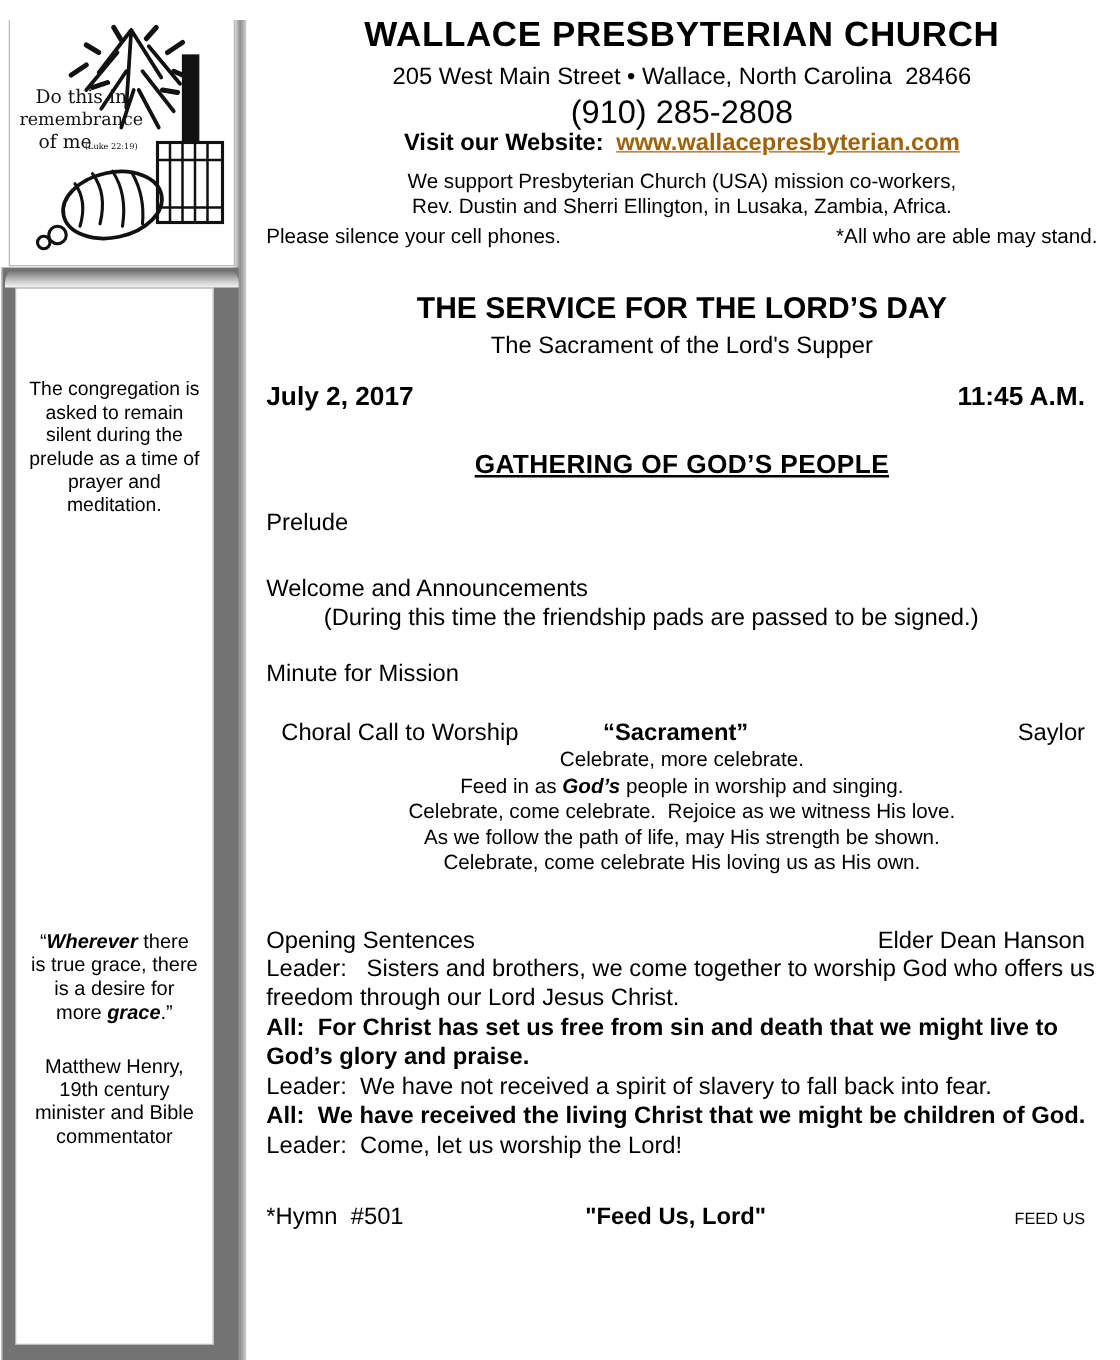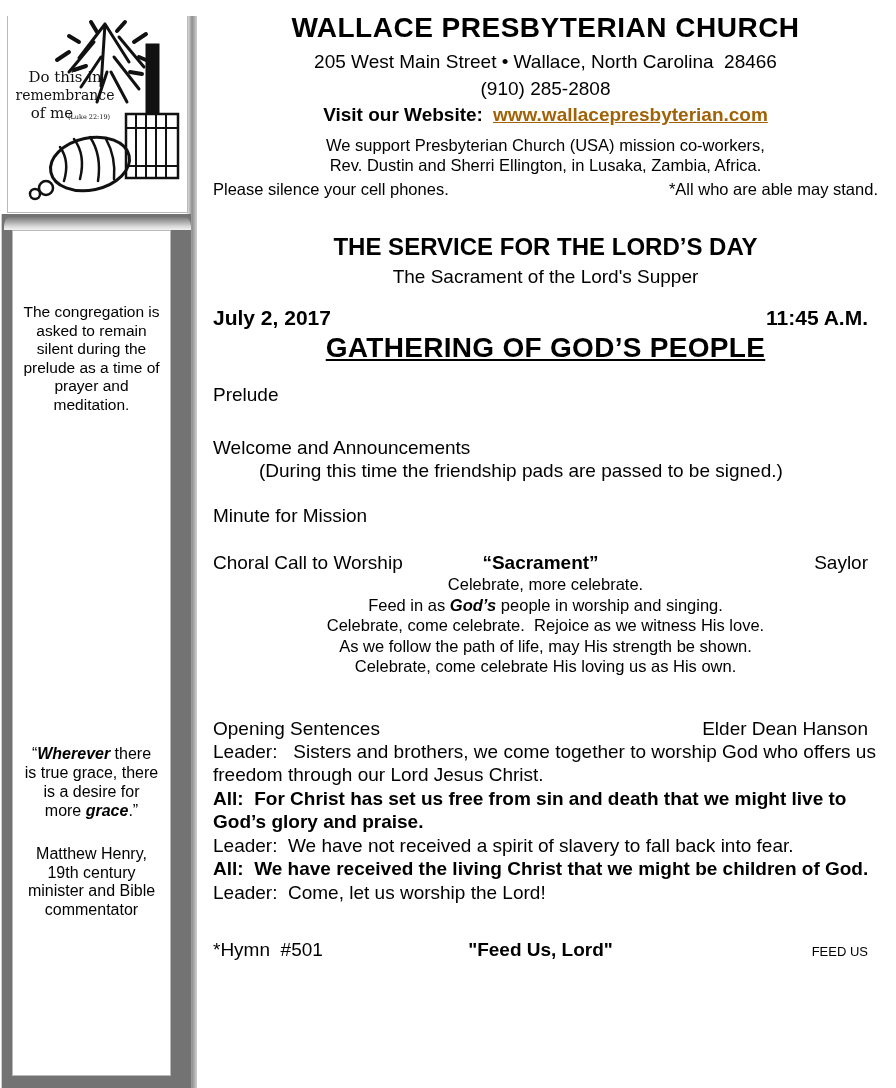--- a/index.html
+++ b/index.html
@@ -40,34 +40,34 @@
   .silence-note{margin:72px auto 0;width:150px;font-size:15.5px;line-height:18.5px;}
   .quote{margin:330px auto 0;width:134px;font-size:16px;line-height:19px;}
   .quote .em{font-weight:bold;font-style:italic;}
   .attribution{margin:25px auto 0;width:134px;font-size:16px;line-height:18.5px;}
   
   .main{position:absolute;left:213px;top:0;width:665px;}
   .center{text-align:center;}
   .pre{white-space:pre-wrap;}
   .church-name{margin-top:12px;font-size:28px;line-height:32px;font-weight:bold;letter-spacing:.5px;}
   .address{margin-top:6px;font-size:19px;line-height:24px;}
-  .phone{margin-top:3px;font-size:19px;line-height:24px;}
+  .phone{margin-top:3px;font-size:26px;line-height:24px;}
   .website{margin-top:2px;font-size:19px;line-height:24px;font-weight:bold;}
   .website a{color:#a16207;text-decoration:underline;margin-left:10px;}
   .mission{margin-top:8px;font-size:16.5px;line-height:20px;}
   .phones-row{margin-top:4px;display:flex;justify-content:space-between;font-size:16.5px;line-height:20px;}
   .svc-title{margin-top:34px;font-size:24px;line-height:28px;font-weight:bold;}
   .svc-sub{margin-top:4px;font-size:19px;line-height:24px;}
   .date-row{margin-top:16px;display:flex;justify-content:space-between;font-size:21px;line-height:26px;font-weight:bold;padding-right:10px;}
-  .gather{margin-top:4px;font-size:28px;line-height:26px;font-weight:bold;text-decoration:underline;letter-spacing:.3px;}
+  .gather{margin-top:28px;font-size:21px;line-height:26px;font-weight:bold;text-decoration:underline;letter-spacing:.3px;}
   .item{font-size:19px;line-height:23px;}
   .mt22{margin-top:22px;} .mt30{margin-top:30px;}
   .welcome-note{padding-left:46px;}
   .choral-row{margin-top:24px;display:grid;grid-template-columns:1fr auto 1fr;align-items:baseline;font-size:19px;line-height:23px;padding-right:10px;}
-  .choral-row .c-label{justify-self:start;}
+  .choral-row .c-label{justify-self:start;margin-left:12px;}
   .choral-row .c-title{font-weight:bold;}
   .choral-row .c-composer{justify-self:end;}
   .lyrics{font-size:16.5px;line-height:20.5px;text-align:center;}
   .lyrics .em{font-weight:bold;font-style:italic;}
   .opening-row{margin-top:40px;display:flex;justify-content:space-between;font-size:19px;line-height:23px;padding-right:10px;}
   .dialogue p{margin:0;font-size:19px;line-height:23.5px;}
   .dialogue p.all{font-weight:bold;}
   .hymn-row{margin-top:34px;display:grid;grid-template-columns:1fr auto 1fr;align-items:baseline;font-size:19px;line-height:23px;padding-right:10px;}
   .hymn-row .h-title{font-weight:bold;}
   .hymn-row .h-tune{justify-self:end;font-size:13px;}

